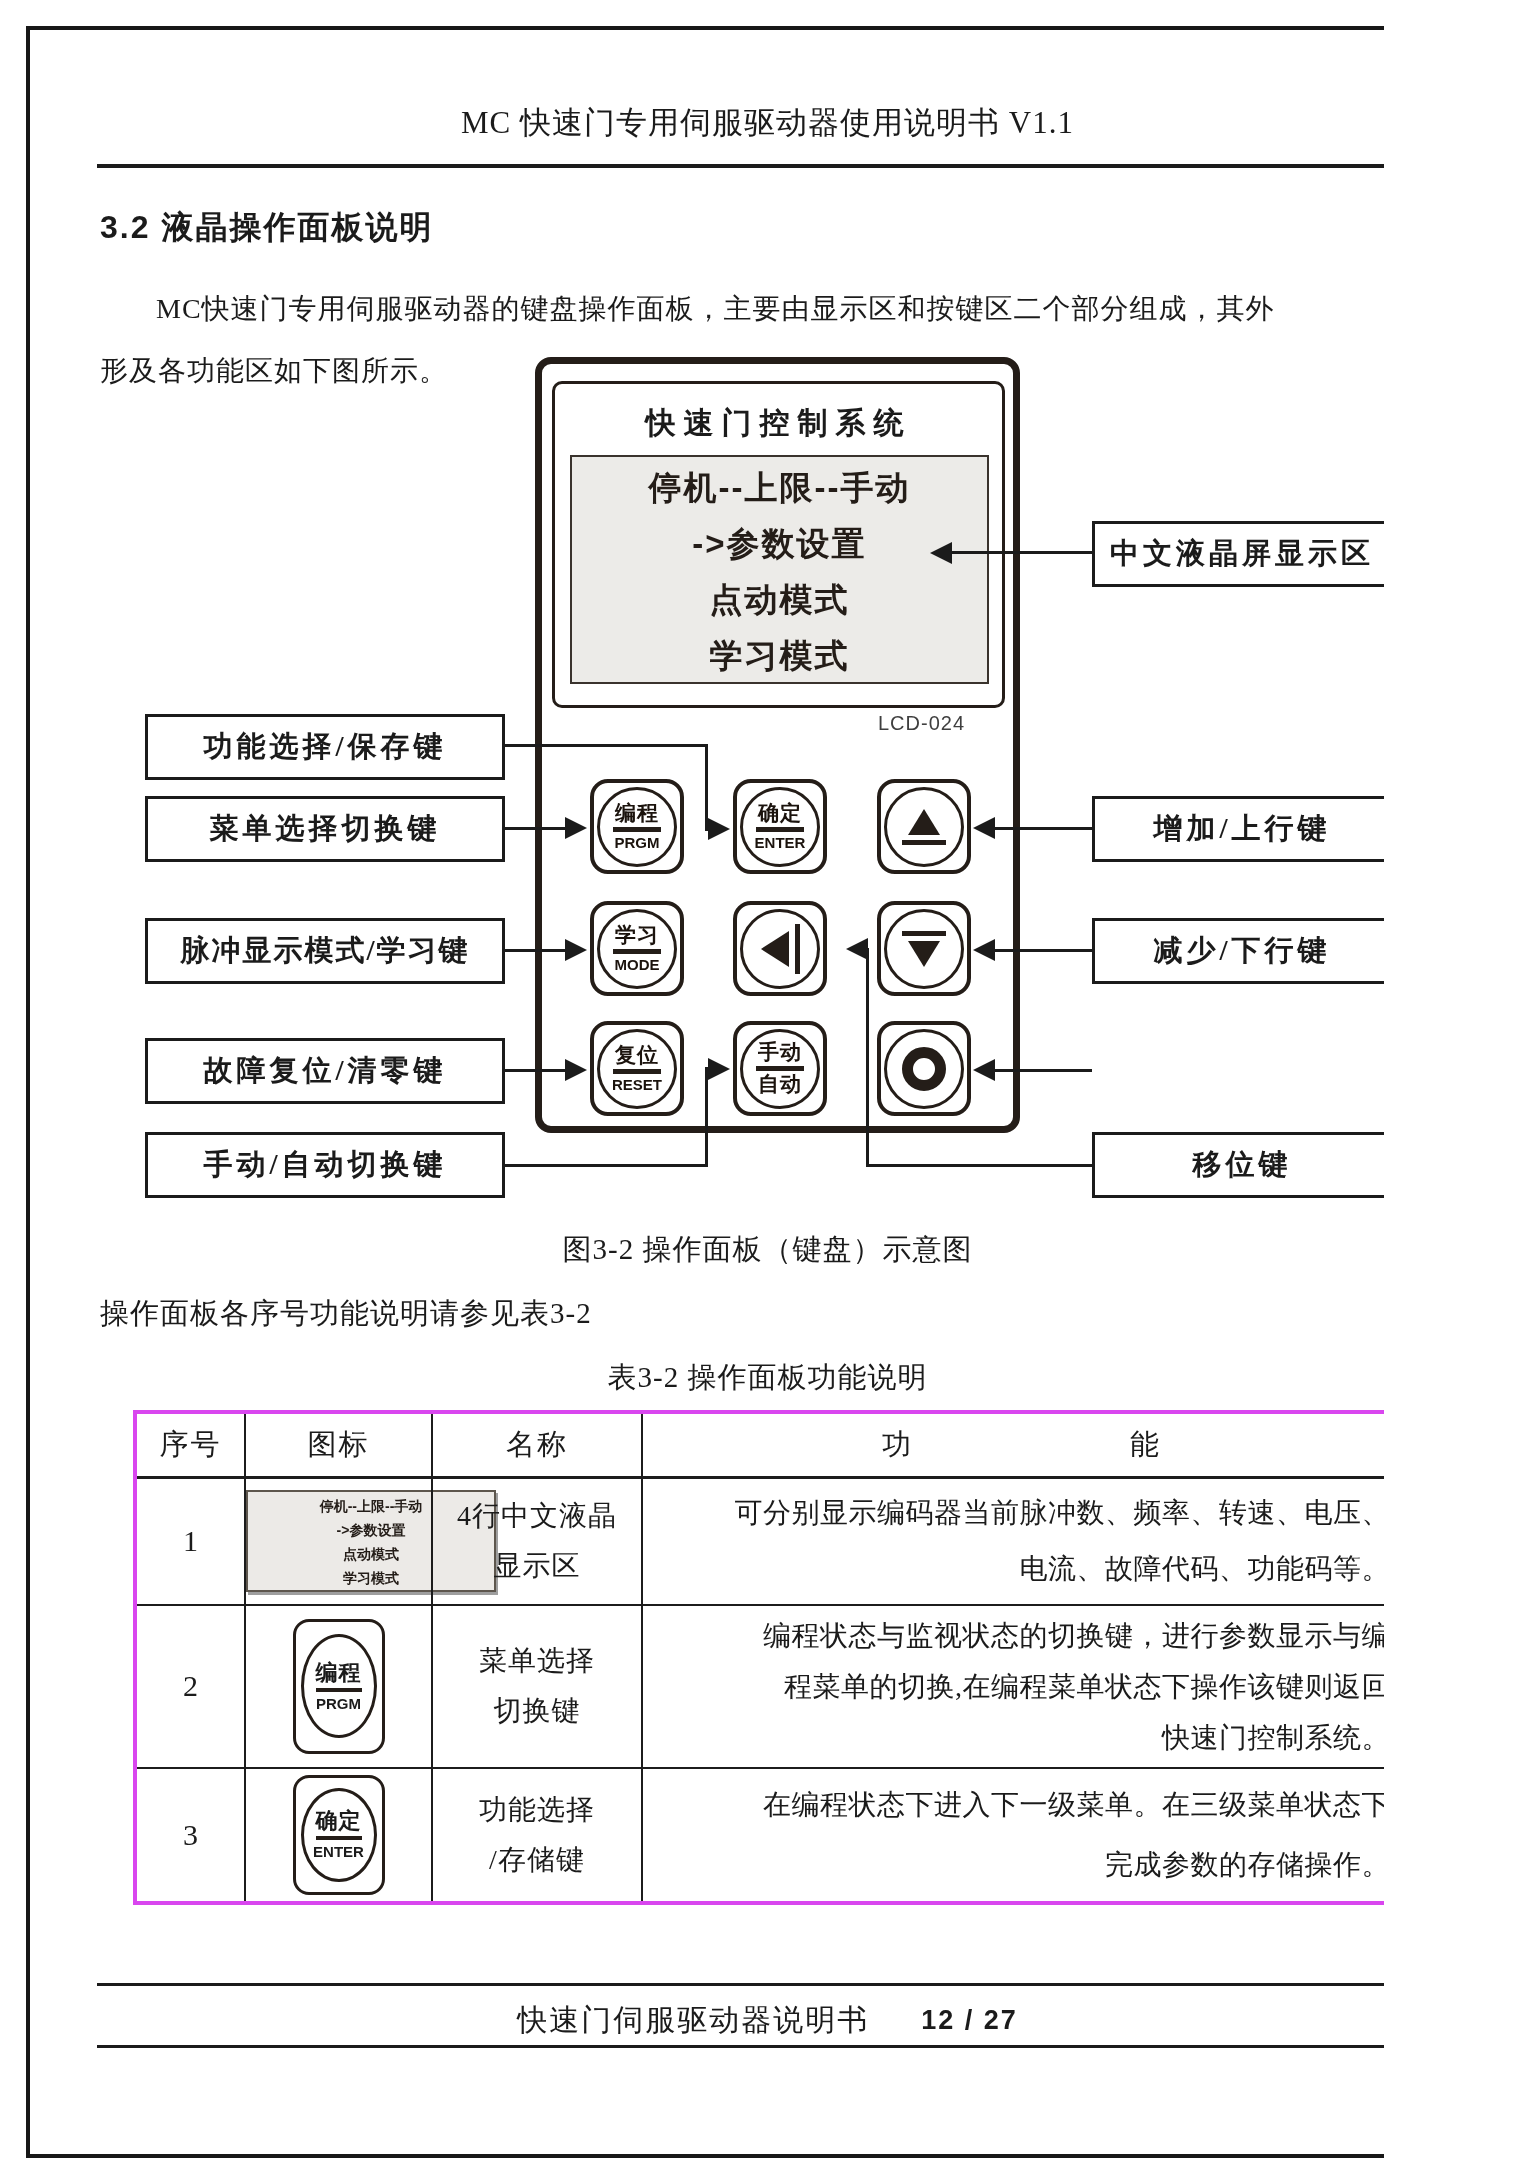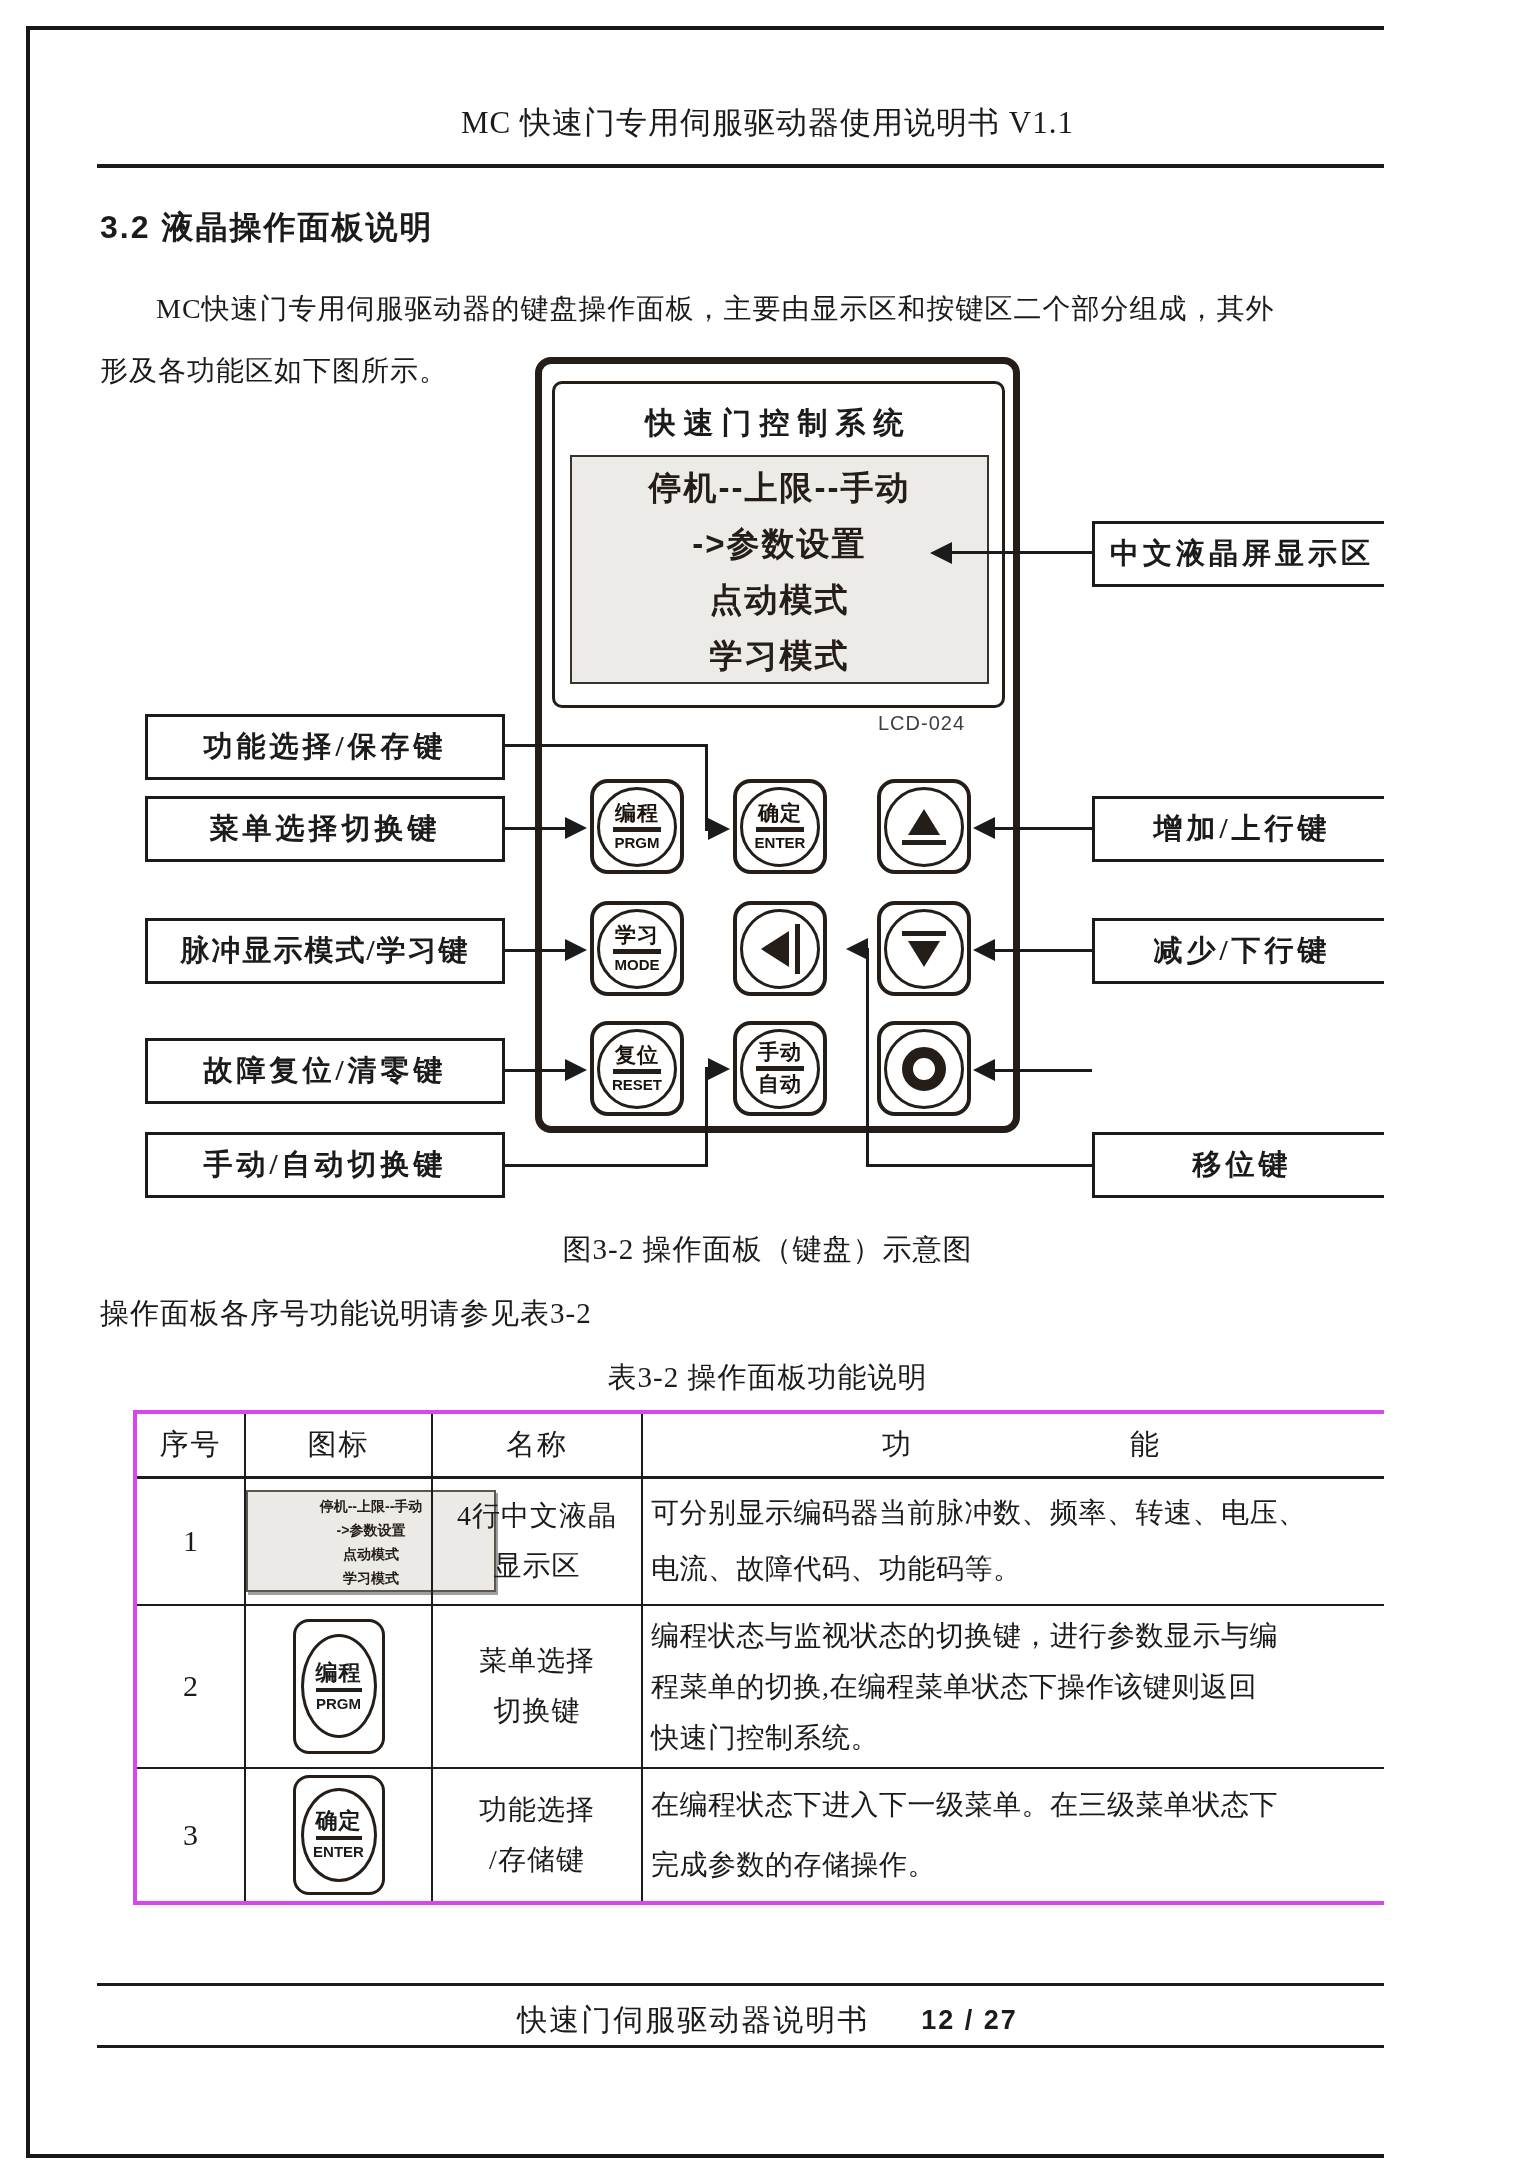--- a/index.html
+++ b/index.html
@@ -68,21 +68,21 @@
   .tbl-title{left:0;top:1358px;width:1535px;font-size:29px;letter-spacing:1px;}
   
   .tblwrap{left:133px;top:1410px;}
   table{border-collapse:collapse;table-layout:fixed;width:1267px;background:#fff;}
   th,td{border:2px solid #1c1c1c;text-align:center;vertical-align:middle;padding:0;}
   table{border:4px solid #d946ef;}
   th{font-weight:400;font-size:29px;height:62px;letter-spacing:2px;border-bottom-width:3px;}
   .row1{height:127px;} .row2{height:157px;} .row3{height:135px;}
   .no-cell{font-size:30px;}
   .name-line{font-size:28px;line-height:50px;letter-spacing:1px;}
-  .fn-cell{text-align:left;padding:4px 10px 4px 8px;}
+  .fn-cell{text-align:right;padding:4px 10px 4px 8px;}
   .fn-line{font-size:28px;letter-spacing:0.5px;}
   .lh56{line-height:56px;} .lh51{line-height:51px;} .lh60{line-height:60px;}
   .mini-lcd{width:250px;height:102px;margin:0 auto;background:#eceae7;border:2px solid #5d564d;
         box-shadow:2px 3px 0 rgba(40,40,40,.45);box-sizing:border-box;padding-top:2px;}
   .mini-lcd div{font-family:"Liberation Sans","DejaVu Sans",sans-serif;font-weight:700;
         font-size:14px;line-height:24px;text-align:center;color:#241d18;}
   .tbtn{margin:0 auto;border:3px solid #241d18;border-radius:16px;display:flex;align-items:center;
         justify-content:center;box-sizing:border-box;width:92px;}
   .tbtn.h135{height:135px;} .tbtn.h120{height:120px;}
   .tbtn-oval{border:3px solid #241d18;border-radius:50%;display:flex;flex-direction:column;

